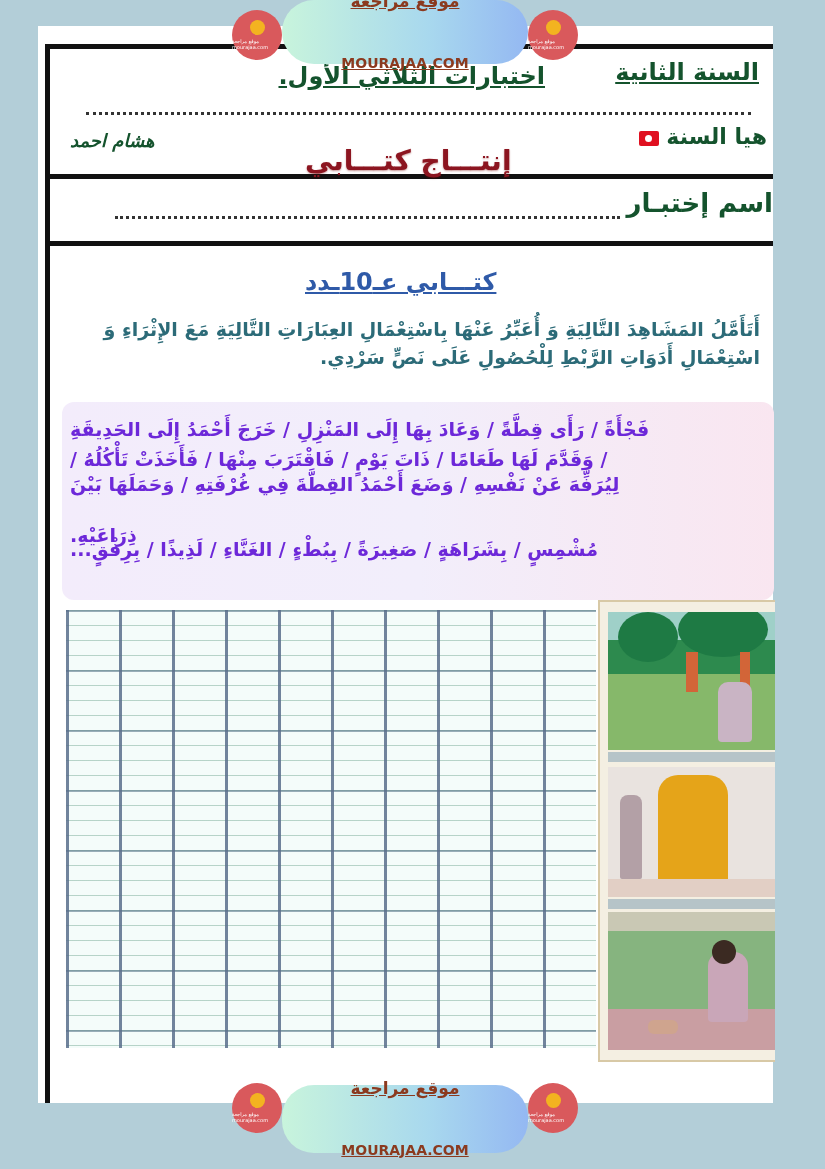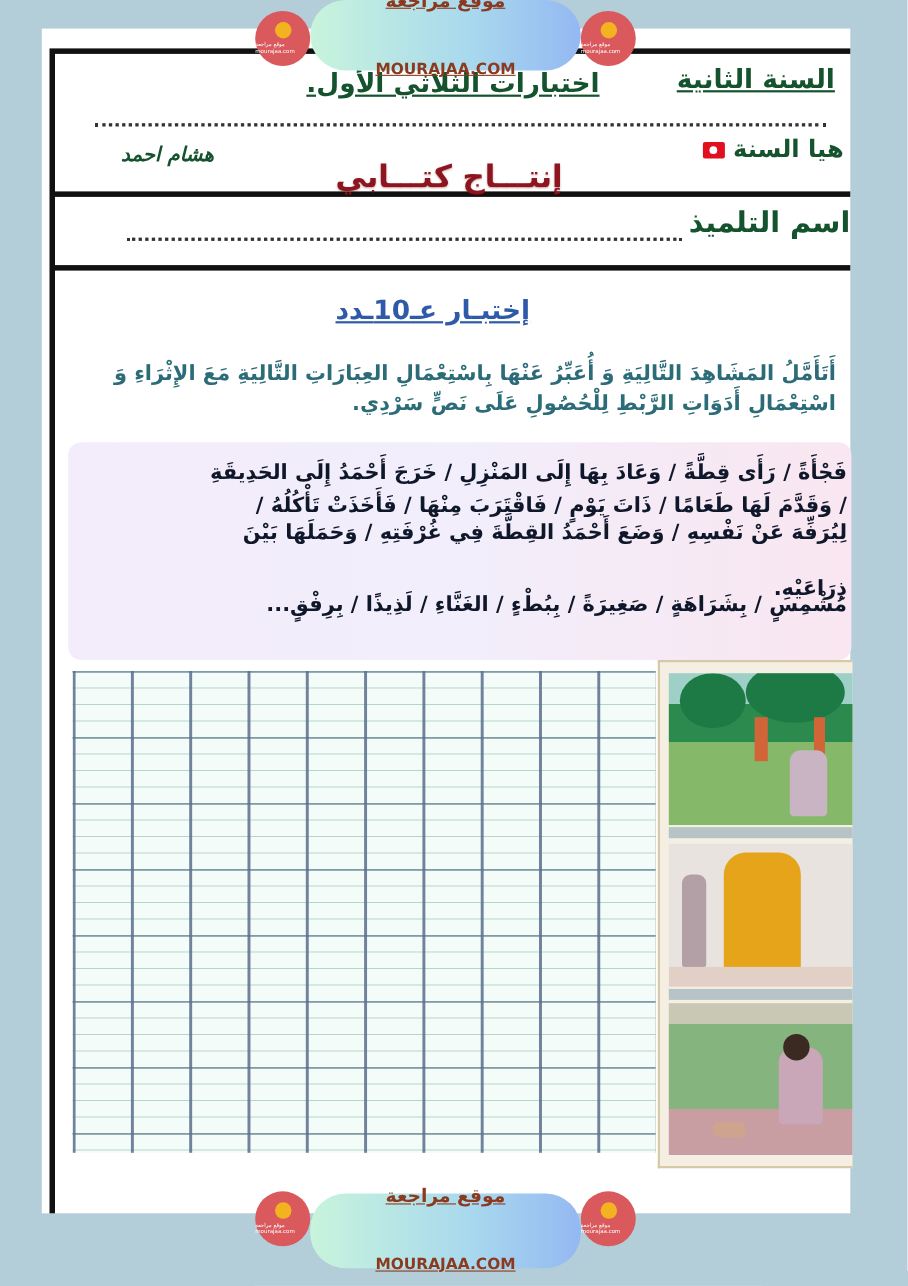--- a/index.html
+++ b/index.html
@@ -8,21 +8,21 @@
   .frame{position:absolute;left:45px;top:44px;width:728px;height:1059px;border-left:5px solid #111;}
   .hdr-box{position:absolute;left:50px;top:44px;width:723px;height:192px;border-top:5px solid #111;border-bottom:5px solid #111;}
   .sep{position:absolute;left:50px;top:174px;width:723px;height:5px;background:#111;}
   .ar{direction:rtl;position:absolute;font-weight:bold;color:#14532d;white-space:nowrap;}
   .dots{position:absolute;border-bottom:3px dotted #333;height:0;}
   .title-red{color:#8c1520;text-shadow:0 1px 2px rgba(120,0,0,.4);}
   .test-title{color:#2f5aa8;text-decoration:underline;}
   .instr{direction:rtl;position:absolute;left:70px;width:690px;font-size:19px;font-weight:bold;color:#2c6b78;line-height:28px;text-align:right;}
   .words-box{position:absolute;left:62px;top:402px;width:712px;height:198px;border-radius:12px;
     background:linear-gradient(90deg,#f3ecfb 0%,#f2eefb 50%,#f9e6f0 100%);}
-  .words{direction:rtl;position:absolute;left:70px;width:700px;font-size:19px;font-weight:bold;color:#0f172a;line-height:30px;text-align:right;}
+  .words{direction:rtl;position:absolute;left:70px;width:700px;font-size:19px;font-weight:bold;color:#6d28d9;line-height:30px;text-align:left;}
   .grid{position:absolute;left:66px;top:610px;width:530px;height:438px;
     background-color:#f4fcfa;
     background-image:
       linear-gradient(90deg, rgba(90,110,140,.85) 0 3px, transparent 3px),
       linear-gradient(180deg, rgba(90,120,140,.6) 0 2px, transparent 2px),
       linear-gradient(180deg, rgba(120,170,150,.5) 0 1px, transparent 1px);
     background-size:53px 100%, 100% 60px, 100% 15px;
   }
   .pics{position:absolute;left:598px;top:600px;width:175px;height:458px;border:2px solid #d8c9a6;border-right:none;background:#f4efe2;}
   .scene{position:absolute;left:8px;width:167px;overflow:hidden;}
@@ -51,29 +51,29 @@
 <div class="hdr-box"></div>
 <div class="sep"></div>
 
 <div class="ar" style="right:66px;top:58px;font-size:24px;text-decoration:underline;">السنة الثانية</div>
 <div class="ar" style="right:280px;top:62px;font-size:24px;text-decoration:underline;">اختبارات الثلاثي الأول.</div>
 <div class="dots" style="left:86px;top:112px;width:665px;"></div>
 <div class="ar" style="right:58px;top:124px;font-size:22px;">
   <span>هيا السنة</span>
   <span class="flag"></span>
 </div>
-<div class="ar" style="left:70px;top:130px;font-size:18px;font-style:italic;margin-left:40px;">هشام احمد</div>
+<div class="ar" style="left:70px;top:130px;font-size:18px;font-style:italic;">هشام احمد</div>
 <div class="ar title-red" style="left:305px;top:144px;font-size:28px;">إنتـــاج كتـــابي</div>
 
-<div class="ar" style="right:52px;top:188px;font-size:26px;">اسم التلميذ</div>
+<div class="ar" style="right:52px;top:188px;font-size:26px;">اسم إختبـار</div>
 <div class="dots" style="left:115px;top:216px;width:505px;"></div>
 
-<div class="ar test-title" style="left:305px;top:268px;font-size:24px;">إختبـار عـ10ـدد</div>
+<div class="ar test-title" style="left:305px;top:268px;font-size:24px;">كتـــابي عـ10ـدد</div>
 
-<div class="instr" style="top:325px;">أَتَأَمَّلُ المَشَاهِدَ التَّالِيَةِ وَ أُعَبِّرُ عَنْهَا بِاسْتِعْمَالِ العِبَارَاتِ التَّالِيَةِ مَعَ الإِثْرَاءِ وَ اسْتِعْمَالِ أَدَوَاتِ الرَّبْطِ لِلْحُصُولِ عَلَى نَصٍّ سَرْدِي.</div>
+<div class="instr" style="top:315px;">أَتَأَمَّلُ المَشَاهِدَ التَّالِيَةِ وَ أُعَبِّرُ عَنْهَا بِاسْتِعْمَالِ العِبَارَاتِ التَّالِيَةِ مَعَ الإِثْرَاءِ وَ اسْتِعْمَالِ أَدَوَاتِ الرَّبْطِ لِلْحُصُولِ عَلَى نَصٍّ سَرْدِي.</div>
 
 <div class="words-box"></div>
 <div class="words" style="top:414px;">فَجْأَةً / رَأَى قِطَّةً / وَعَادَ بِهَا إِلَى المَنْزِلِ / خَرَجَ أَحْمَدُ إِلَى الحَدِيقَةِ</div>
 <div class="words" style="top:444px;">/ وَقَدَّمَ لَهَا طَعَامًا / ذَاتَ يَوْمٍ / فَاقْتَرَبَ مِنْهَا / فَأَخَذَتْ تَأْكُلُهُ /</div>
 <div class="words" style="top:469px;">لِيُرَفِّهَ عَنْ نَفْسِهِ / وَضَعَ أَحْمَدُ القِطَّةَ فِي غُرْفَتِهِ / وَحَمَلَهَا بَيْنَ</div>
 <div class="words" style="top:520px;">ذِرَاعَيْهِ.</div>
 <div class="words" style="top:534px;">مُشْمِسٍ / بِشَرَاهَةٍ / صَغِيرَةً / بِبُطْءٍ / الغَنَّاءِ / لَذِيذًا / بِرِفْقٍ...</div>
 
 <div class="grid"></div>
 

